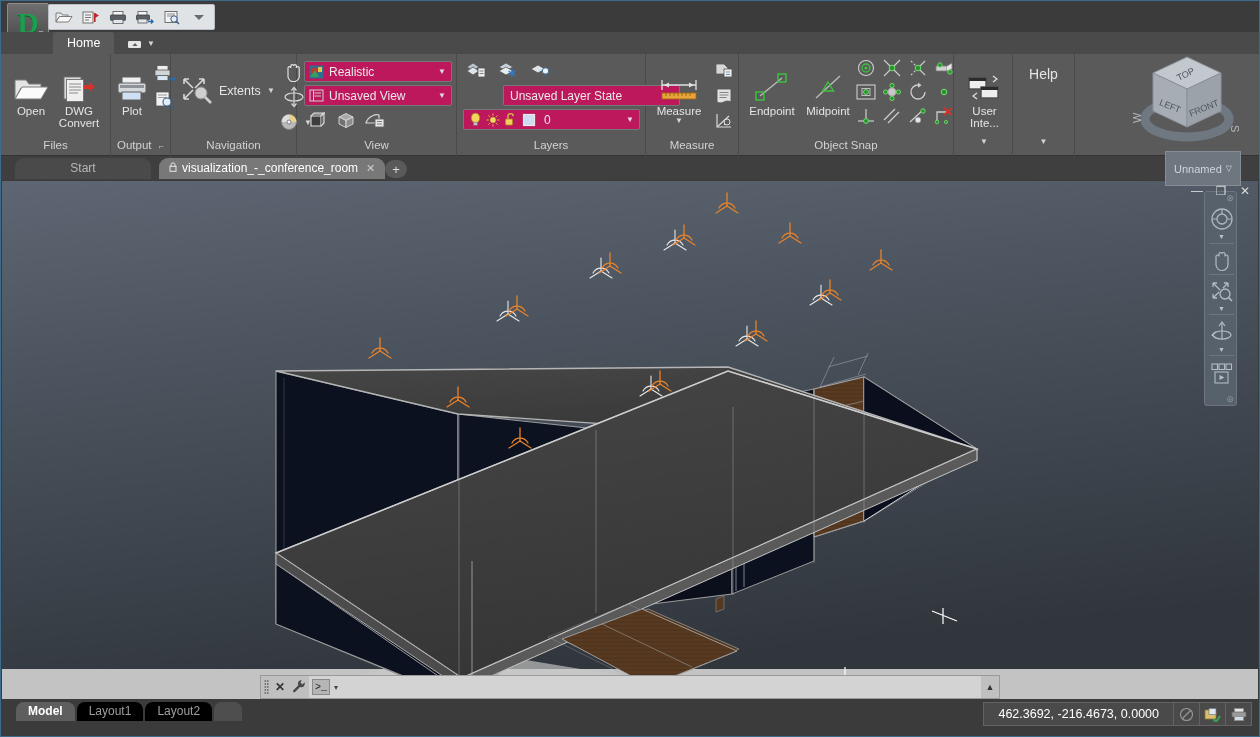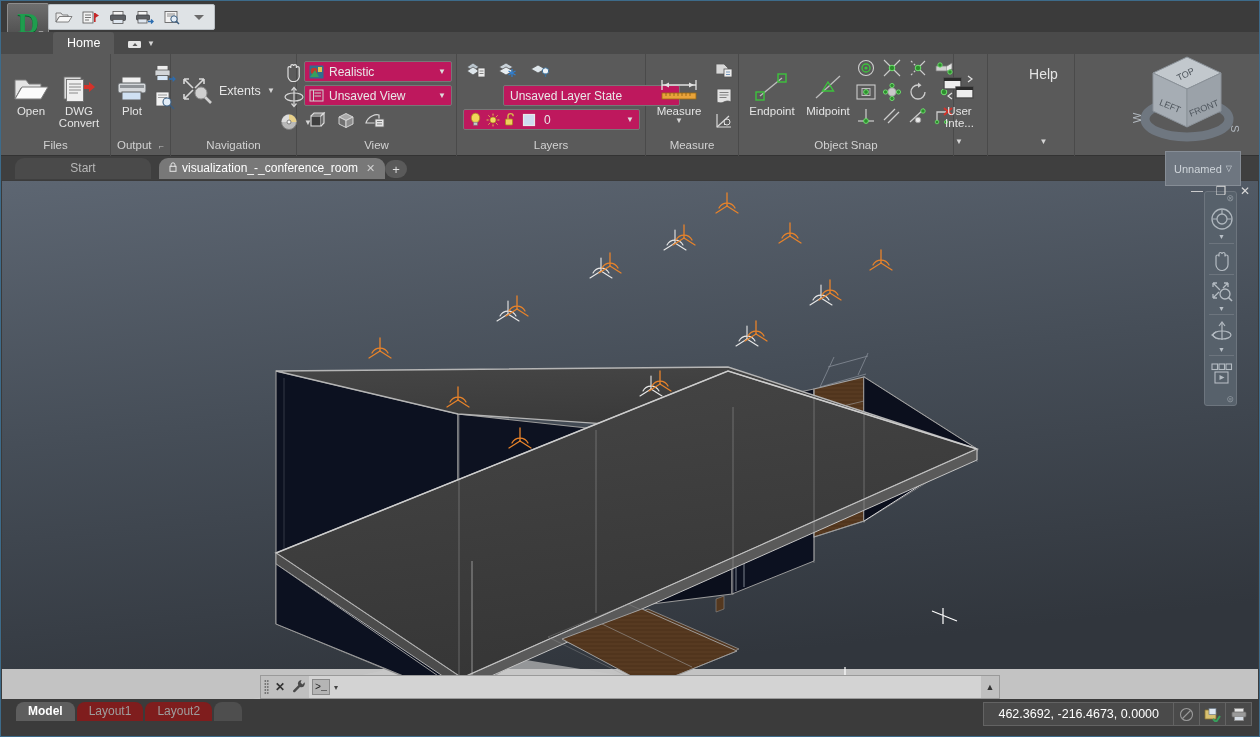--- a/index.html
+++ b/index.html
@@ -103,21 +103,21 @@
                 color:#222; font-size:10px; display:flex; align-items:center;
                 justify-content:center; font-family:"Liberation Mono", monospace; }
   .cmd-dd { margin-left:4px; font-size:8px; color:#444; }
   .cmd-up { width:18px; text-align:center; color:#333; font-size:9px; }
 
   
   .statusbar { position:absolute; left:1px; top:698px; width:1256px; height:37px;
                background:#3b3b3b; }
   .layouttabs { position:absolute; left:14px; top:3px; display:flex; align-items:flex-end; }
   .ltab { height:19px; line-height:19px; padding:0 12px; font-size:12px; color:#9e9e9e;
-          background:#7f1d1d; margin-right:2px;
+          background:#000000; margin-right:2px;
           border-top-left-radius:8px; border-top-right-radius:8px; }
   .ltab.active { background:#5e5e5e; color:#ffffff; font-weight:bold; }
   .ltab-tail { width:28px; height:19px; background:#4e4e4e;
                border-top-left-radius:8px; border-top-right-radius:8px; }
   .statusright { position:absolute; right:6px; top:3px; display:flex; align-items:center; }
   .coordbox { height:24px; line-height:22px; padding:0 14px; background:#4a4a4a;
               border:1px solid #636363; color:#ffffff; font-size:12.5px; }
   .sbtn { width:26px; height:24px; border:1px solid #636363; border-left:none;
           background:#4a4a4a; display:flex; align-items:center; justify-content:center; }
 
@@ -599,21 +599,21 @@
             <path d="M4 16 L4 6 L13 6" fill="none" stroke="#cdcdcd" stroke-width="1.3"></path>
             <circle cx="4" cy="16" r="1.8" fill="#2d8f2d" stroke="#6fe06f" stroke-width="0.8"></circle>
             <circle cx="13" cy="16" r="1.6" fill="#2d8f2d" stroke="#6fe06f" stroke-width="0.8"></circle>
             <path d="M11 2 L19 9 M19 2 L11 9" stroke="#d4322a" stroke-width="1.8"></path>
           </svg>
         </div>
       </div>
       <div class="panel-title">Object Snap</div>
     </div>
 
-    <div class="panel" style="left:930px; width:57px; border-right:1px solid #4a4a4a;">
+    <div class="panel" style="left:955px; width:57px; border-right:1px solid #4a4a4a;">
       <div class="panel-body">
         <div class="bigbtn" style="left:2px; top:8px; width:53px;">
           <div class="ico">
             <svg width="40" height="30" viewBox="0 0 40 30">
               <rect x="4" y="4" width="17" height="11" fill="#ededed" stroke="#4a4a4a" stroke-width="1.4"></rect>
               <rect x="4" y="4" width="17" height="3" fill="#2b2b2b"></rect>
               <rect x="16" y="13" width="17" height="11" fill="#ededed" stroke="#4a4a4a" stroke-width="1.4"></rect>
               <rect x="16" y="13" width="17" height="3" fill="#2b2b2b"></rect>
               <path d="M28 2 L32 5 L28 8" fill="none" stroke="#e0e0e0" stroke-width="1.2"></path>
               <path d="M12 19 L8 22 L12 25" fill="none" stroke="#e0e0e0" stroke-width="1.2"></path>

